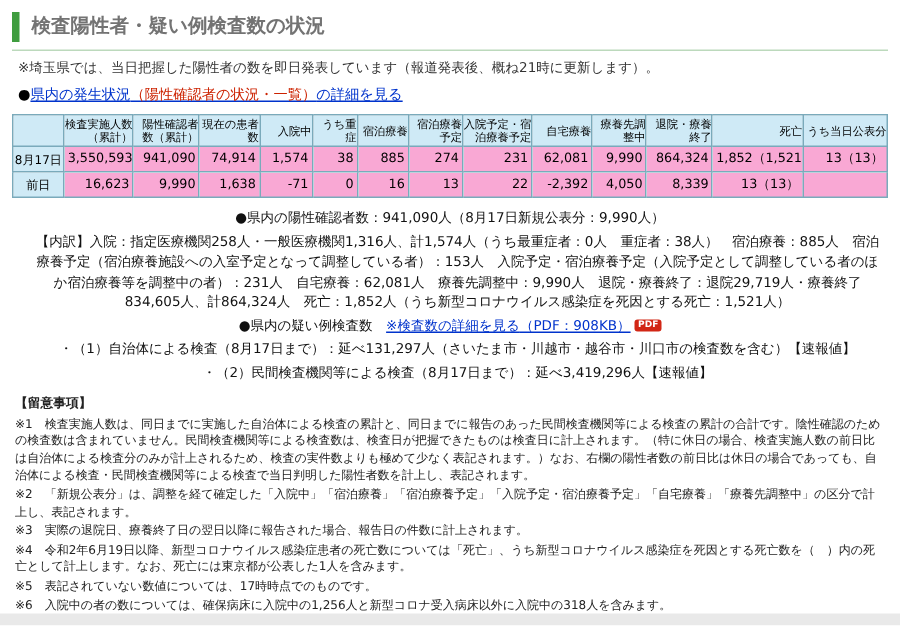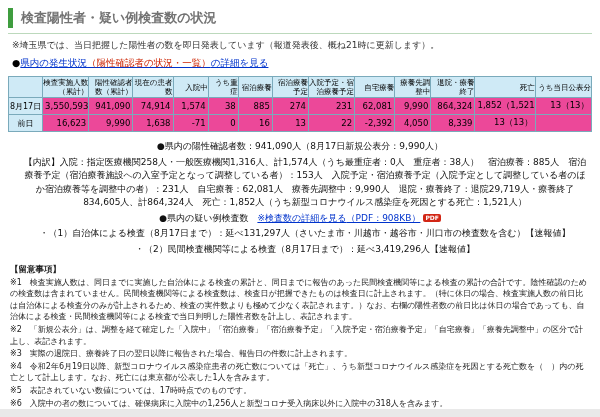--- a/index.html
+++ b/index.html
@@ -20,21 +20,21 @@
   .link{color:var(--link-blue,#0033cc);text-decoration:underline;cursor:pointer;}
   .red{color:var(--highlight-red,#cc2200);}
   .table-wrap{margin:6px 8px 0 8px;}
   table{border-collapse:collapse;table-layout:fixed;width:584px;}
   th,td{border:1px solid var(--table-border,#7aaabb);overflow:hidden;}
   th{
     background:var(--header-cell-bg,#cfeaf6);
     font-size:7.5px;font-weight:normal;text-align:right;
     padding:1px 0;line-height:1.2;color:#000;vertical-align:middle;
   }
-  td{font-size:8.5px;text-align:right;padding:2px 2px;white-space:nowrap;background:#ec4899;color:#000;}
+  td{font-size:8.5px;text-align:right;padding:2px 2px;white-space:nowrap;background:#f9a8d4;color:#000;}
   td.row-label{background:var(--header-cell-bg,#cfeaf6);text-align:center;font-size:8px;padding:2px 0;}
   .summary{margin:8px 10px 0 10px;font-size:9px;line-height:1.5;color:#111;}
   .summary p{margin:2px 0;text-align:center;}
   .summary .indent{margin-left:10px;}
   .pdf-icon{
     display:inline-block;background:#d22615;color:#fff;font-size:6px;font-weight:bold;
     padding:1px 2px;border-radius:2px;vertical-align:middle;margin-left:3px;line-height:1;
   }
   .notes{margin:7px 10px 0 10px;font-size:8px;line-height:1.45;color:#222;}
   .notes p{margin:1px 0;}

